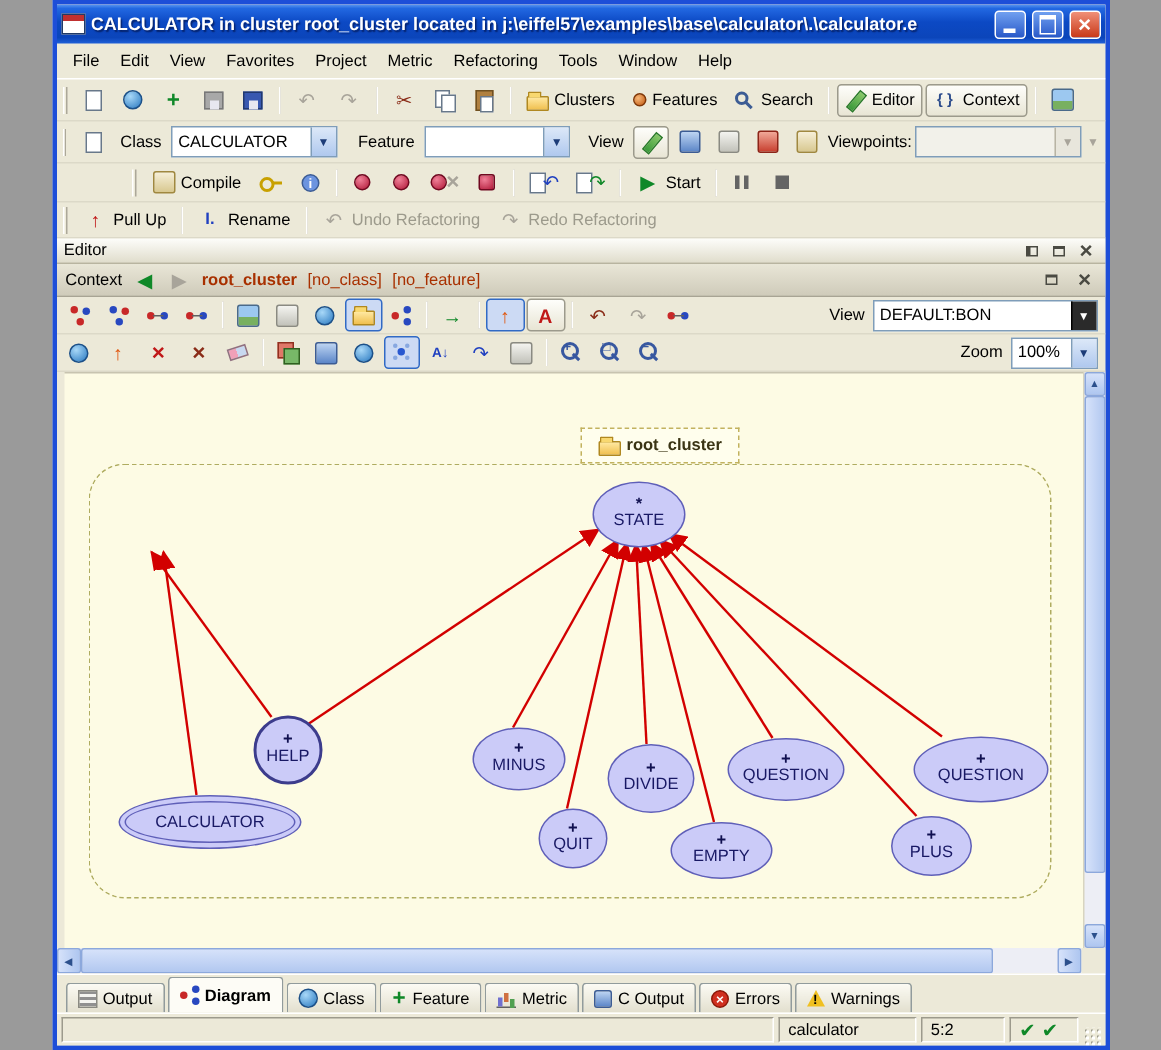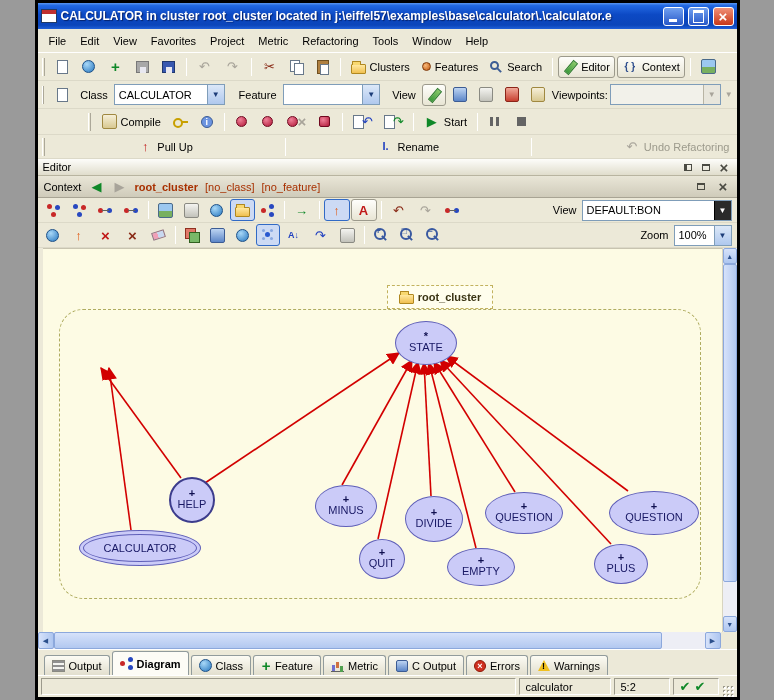--- a/index.html
+++ b/index.html
@@ -1,19 +1,19 @@
 <!DOCTYPE html>
 <html><head>
 <meta charset="utf-8">
 <style>
   * { box-sizing: border-box; margin: 0; padding: 0; }
   html,body { background:#9a9a9a; }
   .window{
     width:705px;height:700px;margin:0 auto;
-    border:3px solid #000000;display:flex;flex-direction:column;
+    border:3px solid #1d4ed8;display:flex;flex-direction:column;
     font-family:"Liberation Sans",sans-serif;font-size:11px;color:#000;
     background:#ECE9D8;overflow:hidden;
   }
   
   .titlebar{height:26px;flex:0 0 26px;display:flex;align-items:center;gap:4px;padding:0 3px;
     background:linear-gradient(180deg,#5A96F0 0%,#2268E2 10%,#0C49C4 45%,#0B45BA 85%,#2060D8 100%);}
   .appicon{width:16px;height:14px;background:#fff;border:1px solid #213a66;position:relative;flex:0 0 16px;}
   .appicon::before{content:"";position:absolute;top:0;left:0;right:0;height:4px;background:#C03030;}
   .titlebar .title{flex:1;color:#fff;font-weight:bold;font-size:12px;white-space:nowrap;overflow:hidden;text-shadow:1px 1px 1px #05226b;}
   .winbtn{width:21px;height:19px;border-radius:3px;border:1px solid #fff;display:flex;align-items:center;justify-content:center;
@@ -21,21 +21,21 @@
   .winbtn.close{background:linear-gradient(180deg,#F09078,#C83818);}
   .wb-min::before{content:"";width:8px;height:3px;background:#fff;margin-top:9px;}
   .wb-max::before{content:"";width:9px;height:9px;border:1px solid #fff;border-top:3px solid #fff;}
   .wb-close::before{content:"×";font-size:15px;font-weight:bold;line-height:1;}
   
   .menubar{height:24px;flex:0 0 24px;display:flex;align-items:center;padding-left:4px;border-bottom:1px solid #fff;}
   .menu{padding:4px 7px;cursor:default;}
   
   .tb{display:flex;align-items:center;gap:2px;padding:0 2px;border-bottom:1px solid #DCD9C8;}
   #tb1{height:28px;flex:0 0 28px;} #tb2{height:28px;flex:0 0 28px;}
-  #tb3{height:26px;flex:0 0 26px;padding-left:48px;} #tb4{height:24px;flex:0 0 24px;justify-content:space-between;}
+  #tb3{height:26px;flex:0 0 26px;padding-left:48px;} #tb4{height:24px;flex:0 0 24px;}
   .grip{width:3px;height:18px;margin:0 4px 0 2px;border-left:1px solid #fff;border-right:1px solid #ACA899;}
   .sep{width:1px;height:18px;background:#ACA899;border-right:1px solid #fff;margin:0 3px;}
   .tbtn{height:22px;min-width:24px;padding:0 4px;display:flex;align-items:center;justify-content:center;gap:4px;
     border:1px solid transparent;border-radius:3px;cursor:default;white-space:nowrap;}
   .tbtn.frame{border-color:#9C9A8C;background:linear-gradient(180deg,#FEFEFB,#E8E5D4);}
   .tbtn.pressed{border-color:#316AC5;background:#CCDAF4;}
   .lbl{white-space:nowrap;}
   .gray-t{color:#9C9A8C;}
   
   .chip{width:15px;height:15px;border:1px solid #7A8A9A;border-radius:2px;background:linear-gradient(180deg,#FFF,#CCD4E4);display:inline-block;}
@@ -357,20 +357,24 @@
     <span class="sep"></span>
     <span class="tbtn">
         <span class="g g-I blue"></span>
         <span class="lbl">Rename</span>
       </span>
     <span class="sep"></span>
     <span class="tbtn">
         <span class="g g-undo grayg"></span>
         <span class="lbl gray-t">Undo Refactoring</span>
       </span>
+    <span class="tbtn">
+        <span class="g g-redo grayg"></span>
+        <span class="lbl gray-t">Redo Refactoring</span>
+      </span>
   </div>
 
   <div class="panehdr">
     <span>Editor</span>
     <span class="sp"></span>
     <span class="phbtn">
         <span class="i-pin"></span>
       </span>
     <span class="phbtn">
         <span class="i-sq"></span>

